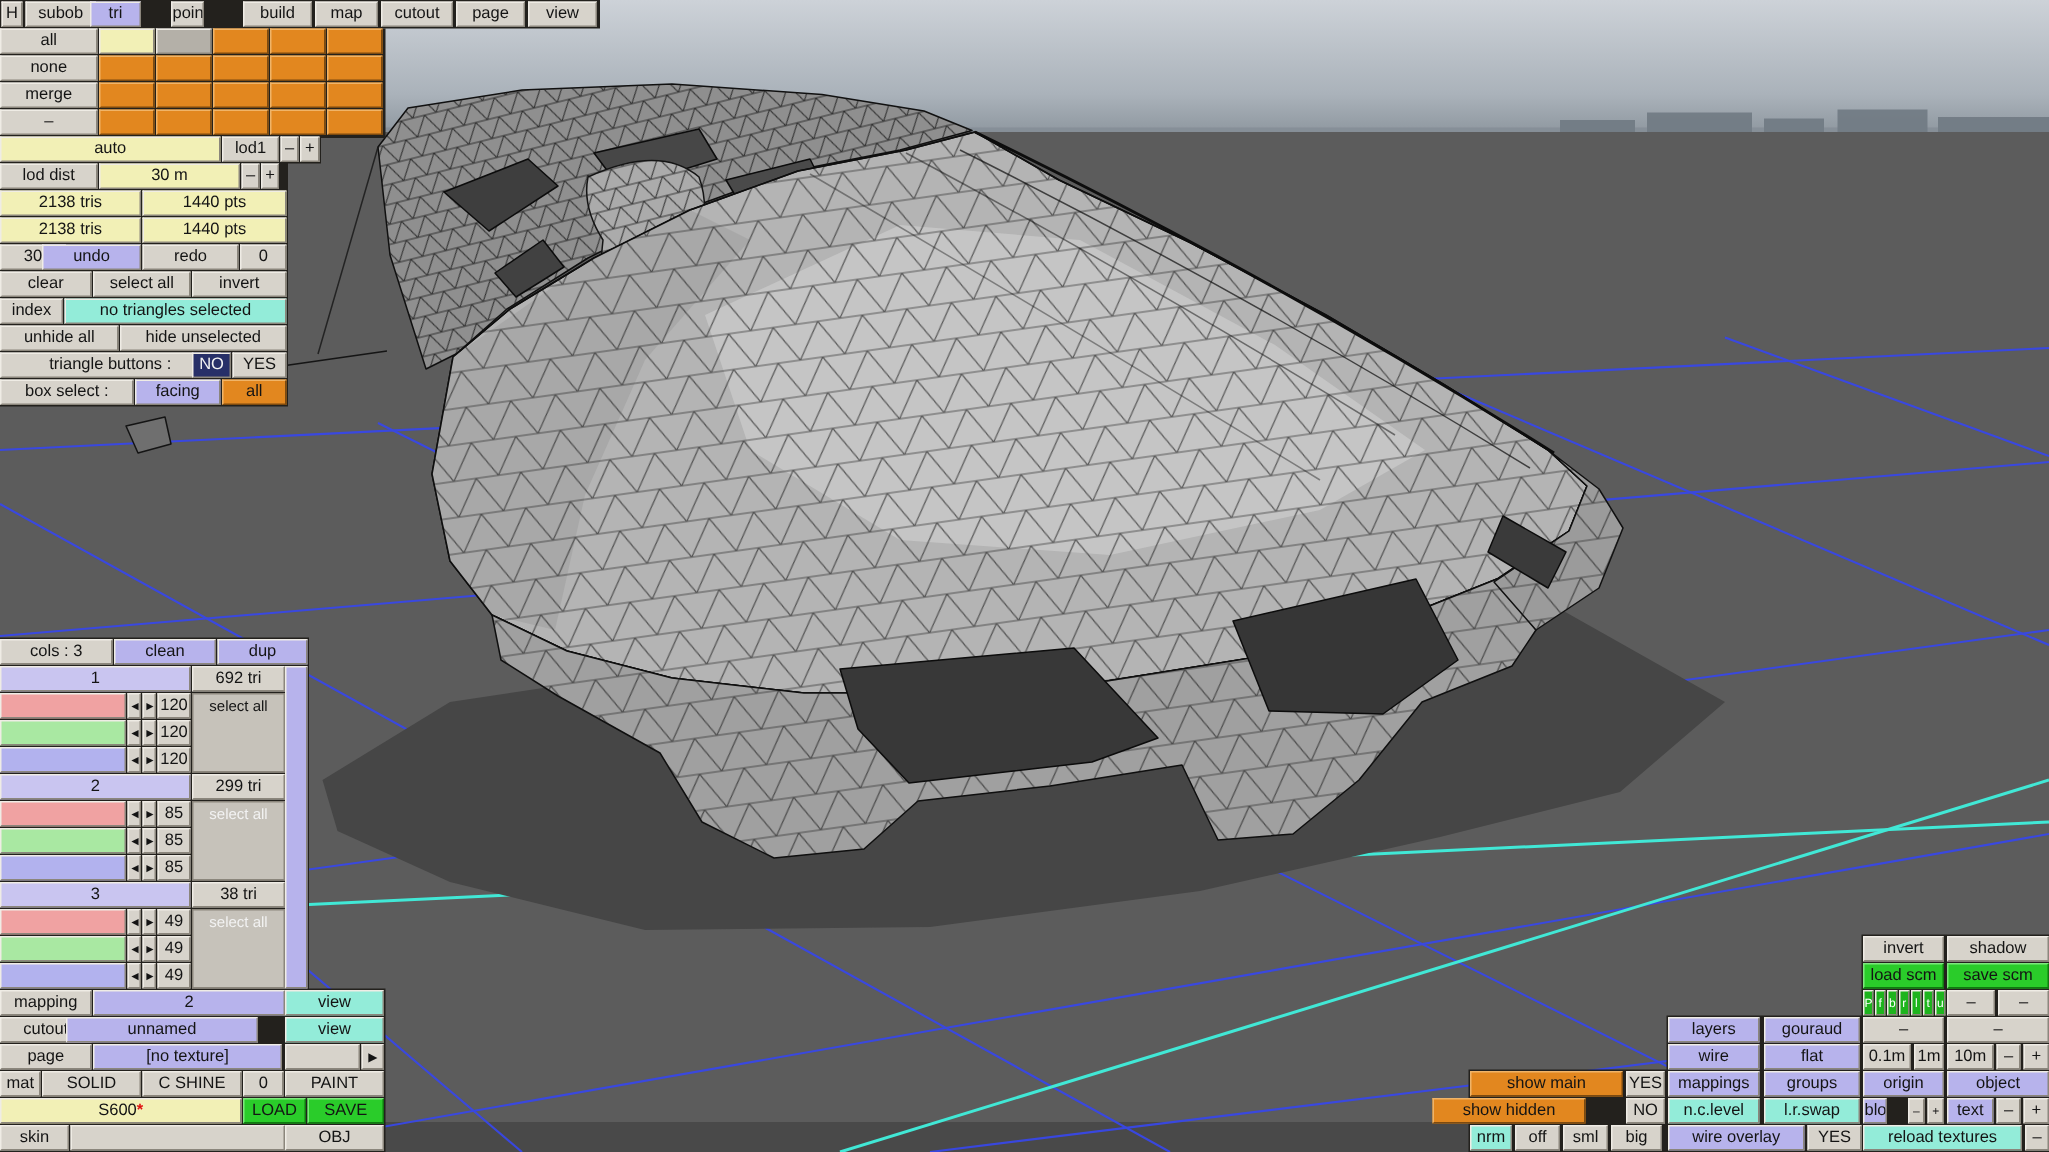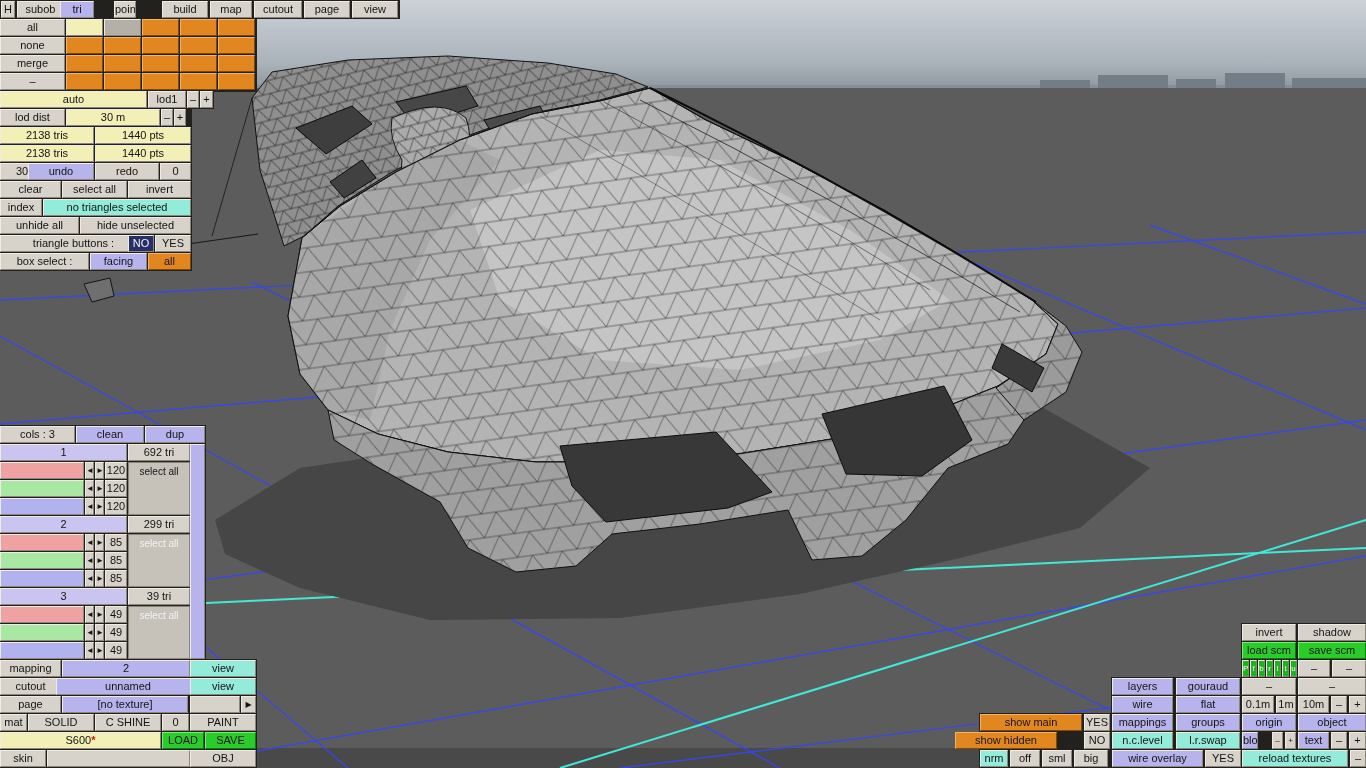--- a/index.html
+++ b/index.html
@@ -231,41 +231,41 @@
 <div class="btn tiny" style="left:85px;top:552px;width:9px">◄</div>
 <div class="btn tiny" style="left:95px;top:552px;width:9px">►</div>
 <div class="btn" style="left:105px;top:552px;width:22px">85</div>
 <div class="btn strip-b" style="left:0;top:570px;width:84px"></div>
 <div class="btn tiny" style="left:85px;top:570px;width:9px">◄</div>
 <div class="btn tiny" style="left:95px;top:570px;width:9px">►</div>
 <div class="btn" style="left:105px;top:570px;width:22px">85</div>
 <div class="selbox dk sel" style="left:128px;top:534px">select all</div>
 
 <div class="btn ph" style="left:0;top:588px;width:127px">3</div>
-<div class="btn" style="left:128px;top:588px;width:62px">39 tri</div>
+<div class="btn" style="left:128px;top:588px;width:62px">38 tri</div>
 <div class="btn strip-r" style="left:0;top:606px;width:84px"></div>
 <div class="btn tiny" style="left:85px;top:606px;width:9px">◄</div>
 <div class="btn tiny" style="left:95px;top:606px;width:9px">►</div>
 <div class="btn" style="left:105px;top:606px;width:22px">49</div>
 <div class="btn strip-g" style="left:0;top:624px;width:84px"></div>
 <div class="btn tiny" style="left:85px;top:624px;width:9px">◄</div>
 <div class="btn tiny" style="left:95px;top:624px;width:9px">►</div>
 <div class="btn" style="left:105px;top:624px;width:22px">49</div>
 <div class="btn strip-b" style="left:0;top:642px;width:84px"></div>
 <div class="btn tiny" style="left:85px;top:642px;width:9px">◄</div>
 <div class="btn tiny" style="left:95px;top:642px;width:9px">►</div>
 <div class="btn" style="left:105px;top:642px;width:22px">49</div>
 <div class="selbox dk" style="left:128px;top:606px">select all</div>
 
 <div class="btn" style="left:0;top:660px;width:61px">mapping</div>
 <div class="btn p" style="left:62px;top:660px;width:128px">2</div>
 <div class="btn c" style="left:190px;top:660px;width:66px">view</div>
 
 <div class="btn" style="left:0;top:678px;width:61px">cutout</div>
-<div class="btn p" style="left:56px;top:678px;width:144px">unnamed</div>
+<div class="btn p" style="left:44px;top:678px;width:128px">unnamed</div>
 <div class="btn c" style="left:190px;top:678px;width:66px">view</div>
 
 <div class="btn" style="left:0;top:696px;width:61px">page</div>
 <div class="btn p" style="left:62px;top:696px;width:126px">[no texture]</div>
 <div class="btn" style="left:190px;top:696px;width:50px"></div>
 <div class="btn tiny" style="left:241px;top:696px;width:15px">▶</div>
 
 <div class="btn" style="left:0;top:714px;width:27px">mat</div>
 <div class="btn" style="left:28px;top:714px;width:66px">SOLID</div>
 <div class="btn" style="left:95px;top:714px;width:66px">C SHINE</div>

